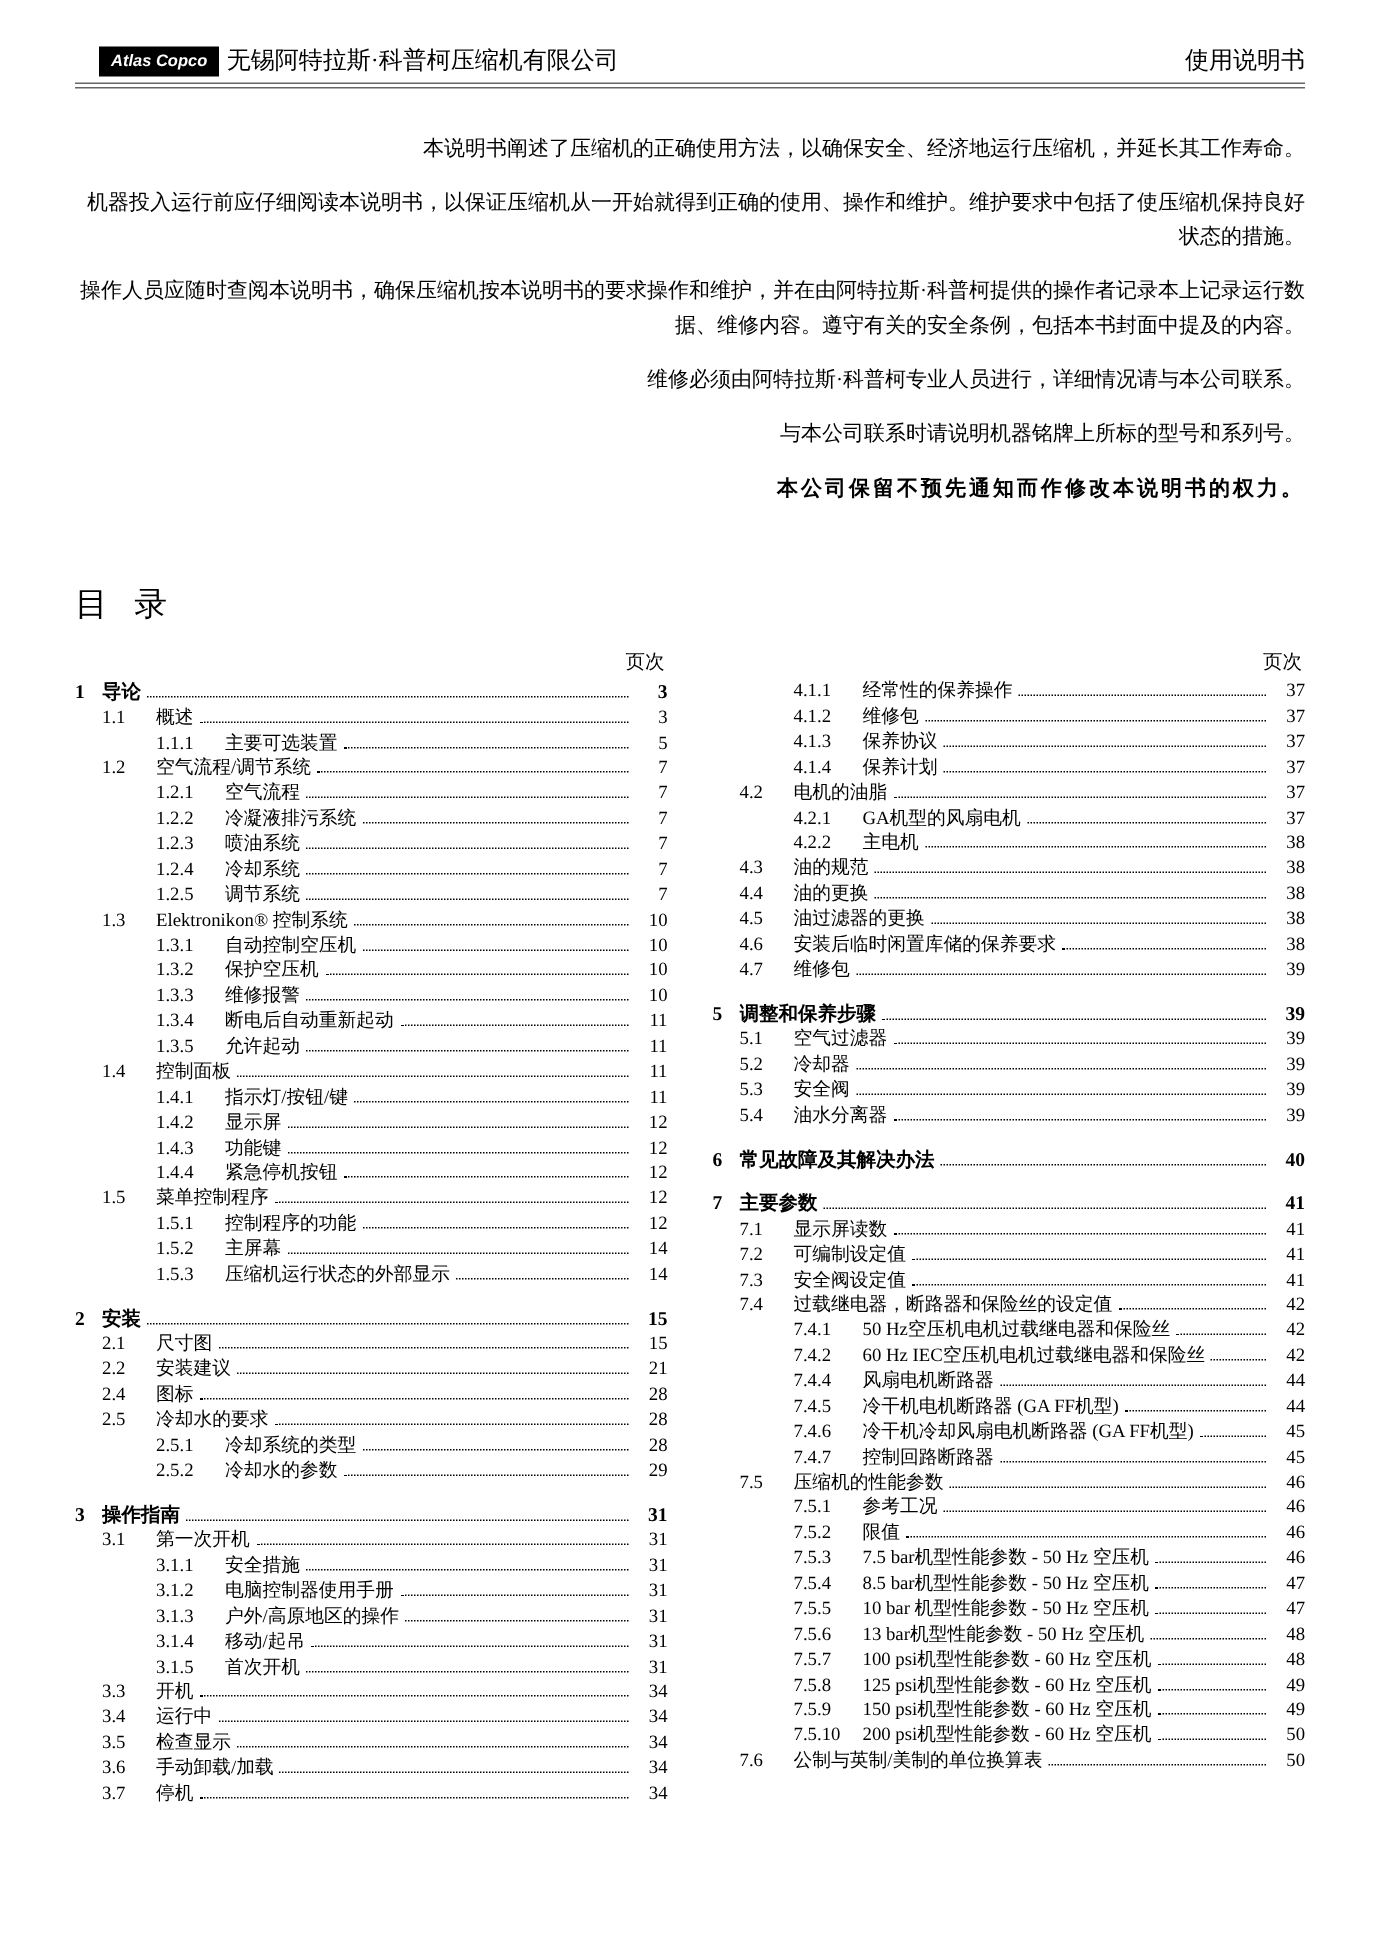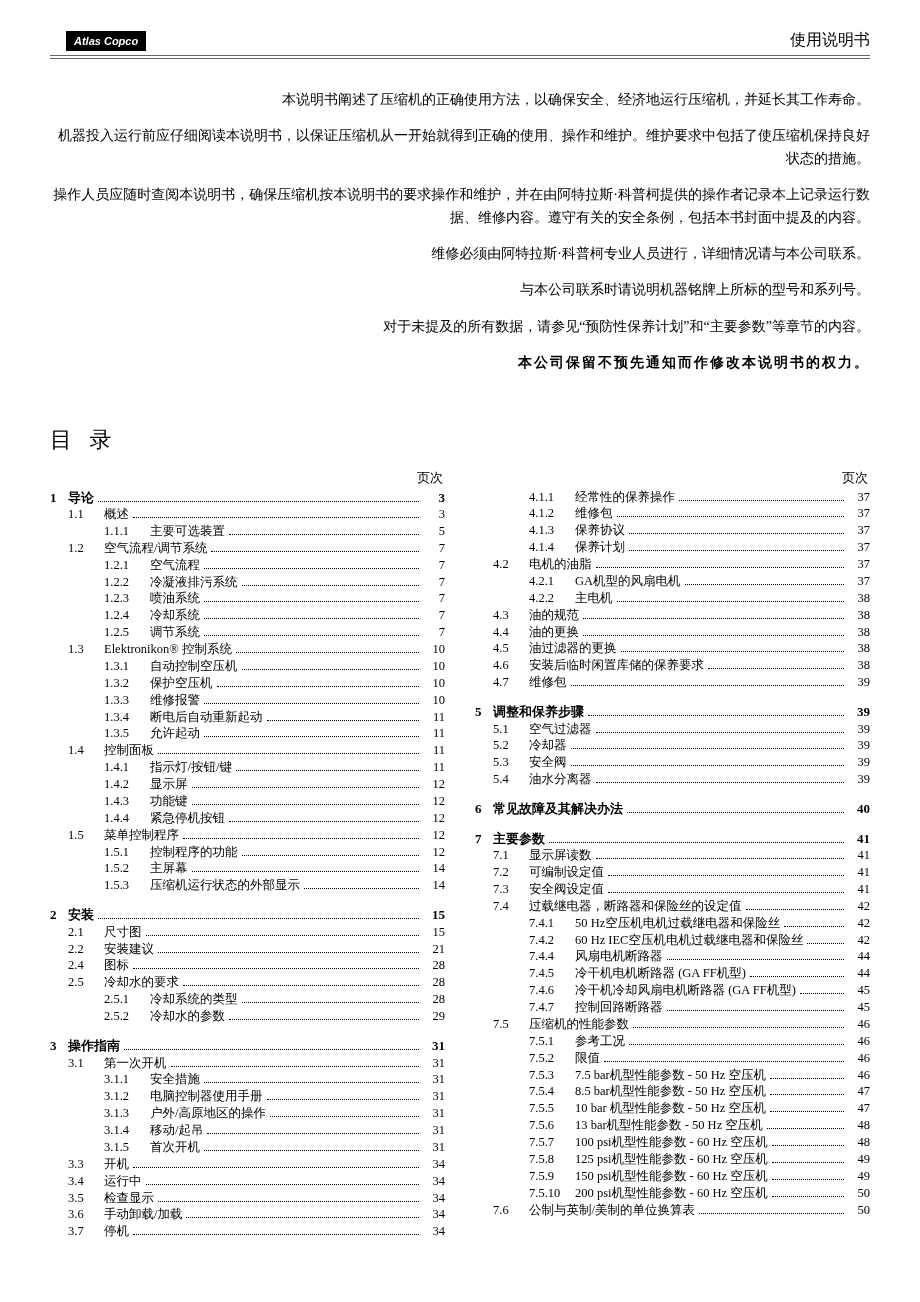--- a/index.html
+++ b/index.html
@@ -98,31 +98,31 @@
       flex: 0 0 auto;
       text-align: right;
       min-width: 22px;
     }
   </style>
 </head>
 <body>
 
 <div class="header-row">
   <div class="logo">Atlas Copco</div>
+  <div class="header-title">无锡阿特拉斯·科普柯压缩机有限公司</div>
   <div class="header-right">使用说明书</div>
 </div>
 <div class="double-rule"></div>
 
 <div class="intro">
   <p>本说明书阐述了压缩机的正确使用方法，以确保安全、经济地运行压缩机，并延长其工作寿命。</p>
   <p>机器投入运行前应仔细阅读本说明书，以保证压缩机从一开始就得到正确的使用、操作和维护。维护要求中包括了使压缩机保持良好状态的措施。</p>
   <p>操作人员应随时查阅本说明书，确保压缩机按本说明书的要求操作和维护，并在由阿特拉斯·科普柯提供的操作者记录本上记录运行数据、维修内容。遵守有关的安全条例，包括本书封面中提及的内容。</p>
   <p>维修必须由阿特拉斯·科普柯专业人员进行，详细情况请与本公司联系。</p>
   <p>与本公司联系时请说明机器铭牌上所标的型号和系列号。</p>
-  <p>对于未提及的所有数据，请参见“预防性保养计划”和“主要参数”等章节的内容。</p>
   <p class="bold">本公司保留不预先通知而作修改本说明书的权力。</p>
 </div>
 
 <div class="toc-title">目 录</div>
 
 <div class="toc-columns">
   <div class="col">
     <div class="page-label">页次</div>
     <div id="toc-left">
         <div class="toc-entry lvl1">

